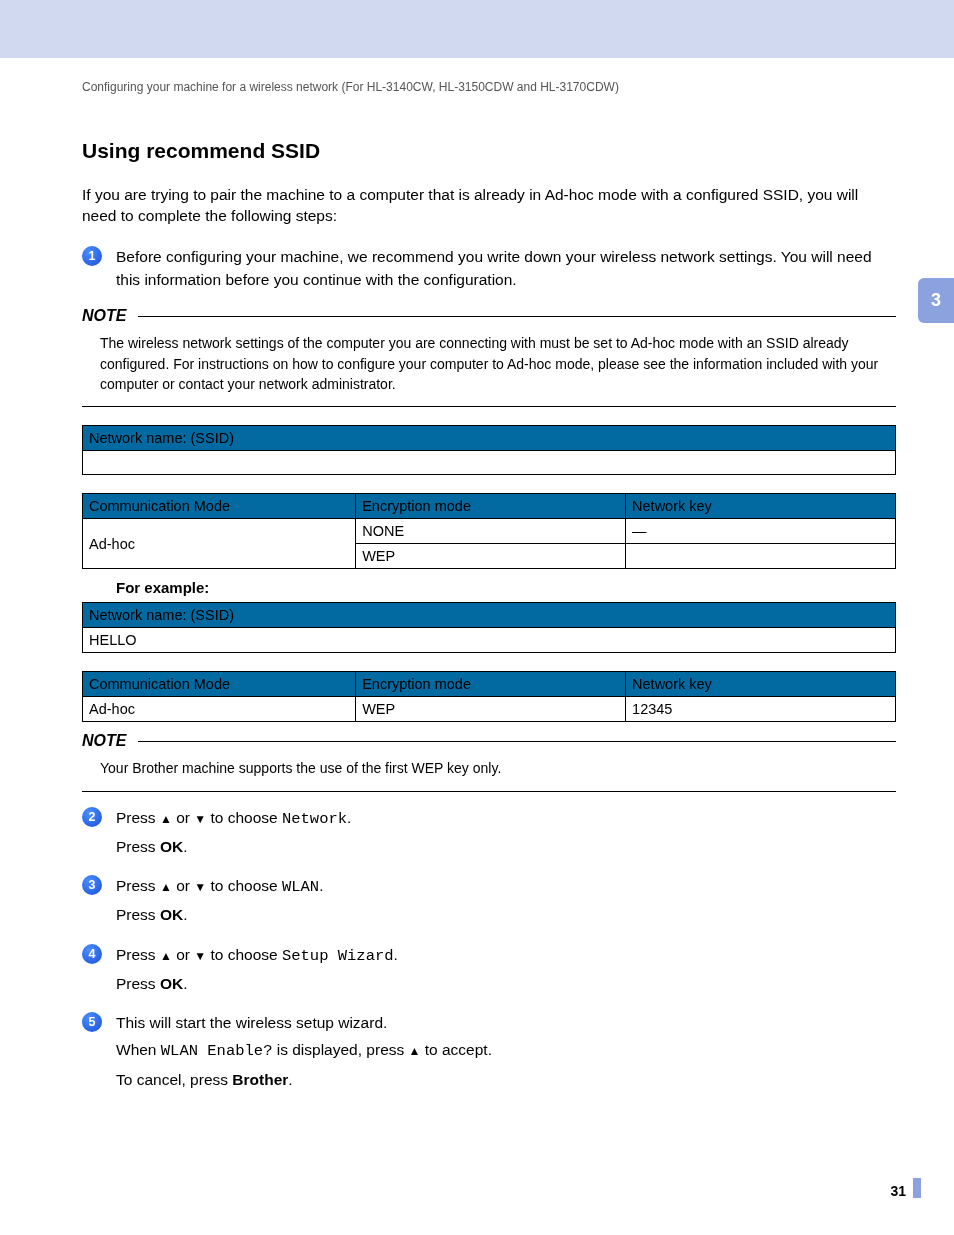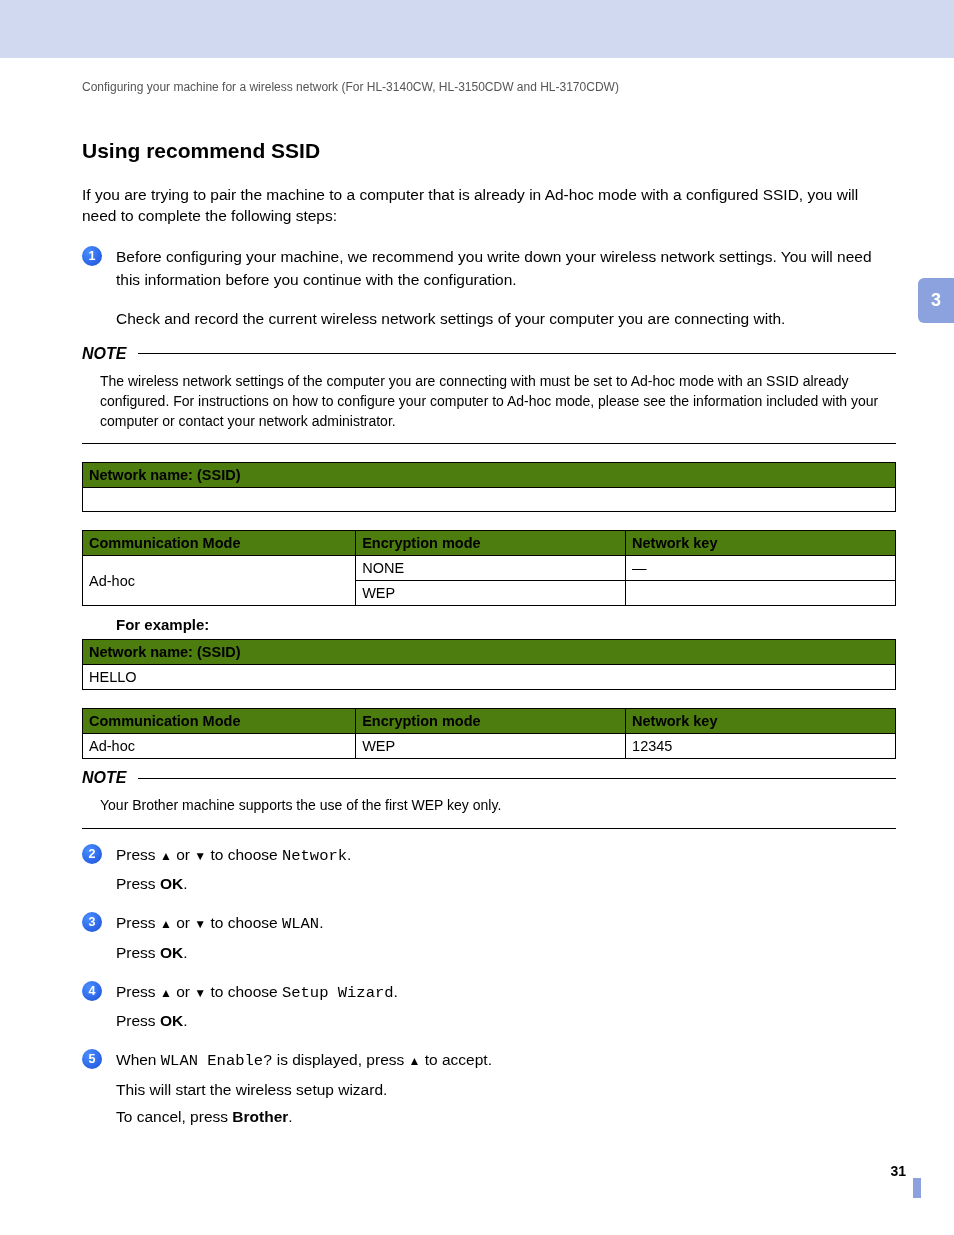--- a/index.html
+++ b/index.html
@@ -26,21 +26,21 @@
       border-radius: 6px 0 0 6px;
       color: #fff;
       font-weight: bold;
       font-size: 18px;
       display: flex;
       align-items: center;
       justify-content: center;
     }
     .page-footer {
       position: absolute;
-      bottom: 56px;
+      bottom: 36px;
       right: 48px;
       font-weight: bold;
       font-size: 14px;
     }
     .footer-accent {
       position: absolute;
       bottom: 37px;
       right: 33px;
       width: 8px;
       height: 20px;
@@ -136,22 +136,22 @@
       margin: 18px 0 10px 0;
     }
     table.data th, table.data td {
       border: 1.2px solid #000;
       padding: 4px 6px;
       text-align: left;
       vertical-align: middle;
       height: 24px;
     }
     table.data th, table.data td.hdr {
-      background: #4d7c0f;
-      font-weight: bold;
+      background: #0369a1;
+      font-weight: normal;
     }
     .for-example {
       font-weight: bold;
       font-size: 15px;
       margin: 10px 0 6px 34px;
     }
     .mono {
       font-family: "Courier New", monospace;
     }
     .arrow {
@@ -176,21 +176,20 @@
   <h2>Using recommend SSID</h2>
 
   <p class="intro">If you are trying to pair the machine to a computer that is already in Ad-hoc mode with a configured SSID, you will need to complete the following steps:</p>
 
   <div class="step">
     <div class="step-num">1</div>
     <div class="step-body">
       <p>Before configuring your machine, we recommend you write down your wireless network settings. You will need this information before you continue with the configuration.</p>
     </div>
   </div>
-  <p class="sub-step">Check and record the current wireless network settings of your computer you are connecting with.</p>
 
   <div class="note-block">
     <div class="note-head">
       <span class="label">NOTE</span>
       <span class="rule"></span>
     </div>
     <div class="note-body">The wireless network settings of the computer you are connecting with must be set to Ad-hoc mode with an SSID already configured. For instructions on how to configure your computer to Ad-hoc mode, please see the information included with your computer or contact your network administrator.</div>
     <div class="note-foot"></div>
   </div>
 
@@ -293,24 +292,24 @@
       </p>
       <p>
         <span>Press </span><b>OK</b><span>.</span>
       </p>
     </div>
   </div>
 
   <div class="step">
     <div class="step-num">5</div>
     <div class="step-body">
+      <p>This will start the wireless setup wizard.</p>
       <p>
         <span>When </span><span class="mono">WLAN Enable?</span><span> is displayed, press </span><span class="arrow">▲</span><span> to accept.</span>
       </p>
-      <p>This will start the wireless setup wizard.</p>
       <p>
         <span>To cancel, press </span><b>Brother</b><span>.</span>
       </p>
     </div>
   </div>
 
 </div>
 
 <div class="page-footer">31</div>
 <div class="footer-accent"></div>

